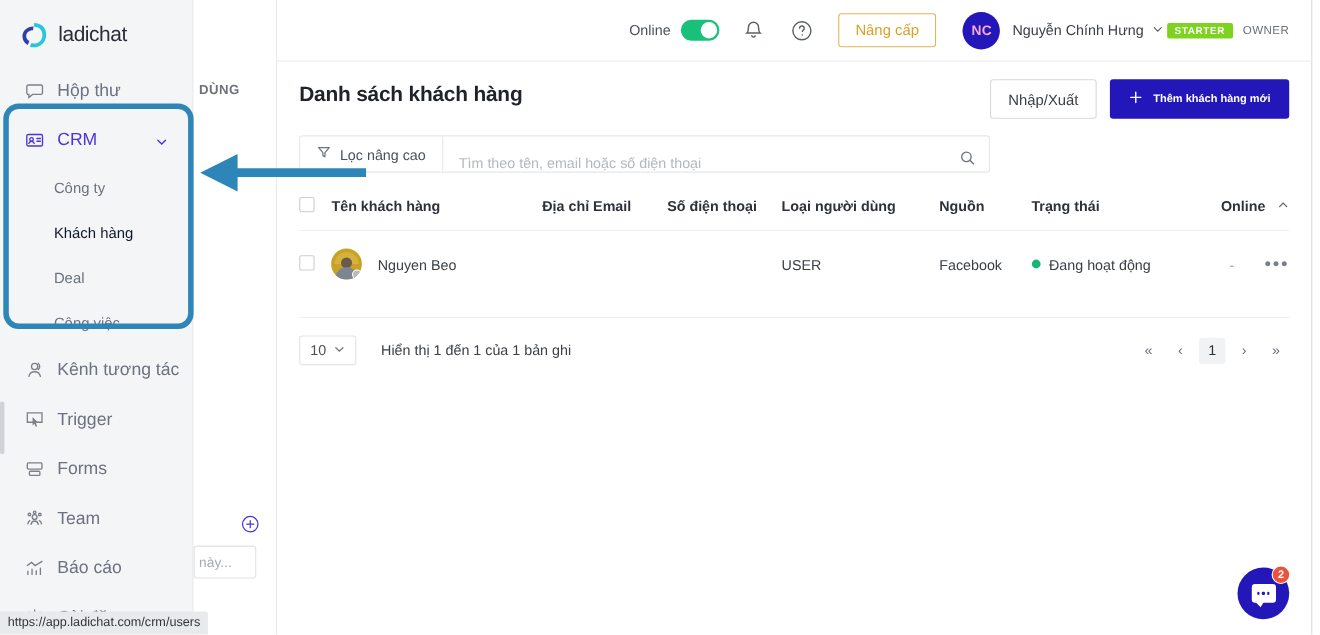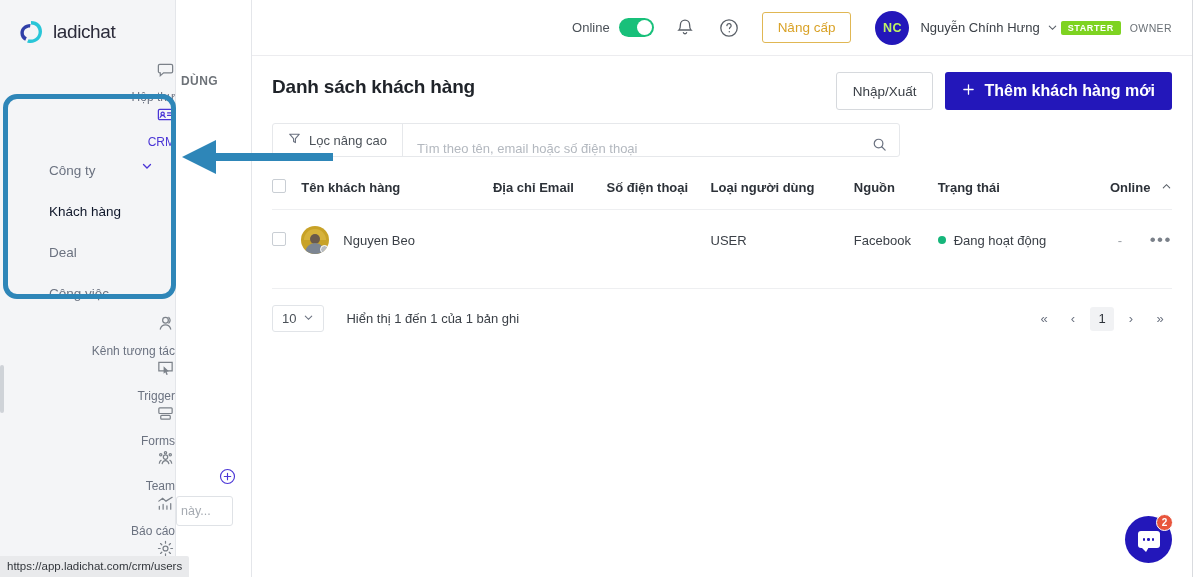--- a/index.html
+++ b/index.html
@@ -31,28 +31,27 @@
     height: 48px;
   }
   .logo-mark { width: 26px; height: 26px; flex: 0 0 26px; }
   .logo-text {
     font-size: 19px; font-weight: normal;
     letter-spacing: -0.4px;
     color: #2b2b3a;
   }
   .nav { margin-top: 12px; }
   .nav-item {
-    display: flex; align-items: flex-end;
+    display: flex; align-items: center;
     gap: 11px;
     height: 45px;
     padding-left: 22px;
-    font-size: 12px;
+    font-size: 16px;
     color: #6b7280;
     cursor: pointer;
-    flex-direction: column;
   }
   .nav-item .ico { width: 19px; height: 19px; flex: 0 0 19px; display:block; }
   .nav-item.active { color: #4a35d6; font-weight: 500; }
   .nav-sub {
     height: 41px;
     padding-left: 49px;
     display: flex; align-items: center;
     font-size: 13.5px;
     color: #6b7280;
     cursor: pointer;
@@ -127,21 +126,21 @@
     border: 1px solid #e0b754; color: #d9a227;
     background: #fff;
     font-size: 13.5px;
     padding: 7px 15px; border-radius: 3px;
     margin-right: 24px;
     cursor: pointer;
     white-space: nowrap;
   }
   .avatar-circle {
     width: 34px; height: 34px; border-radius: 50%;
-    background: #2317ba; color: #bef264;
+    background: #2317ba; color: #f9a8d4;
     font-size: 12.5px; font-weight: bold;
     display: flex; align-items: center; justify-content: center;
     margin-right: 11px;
     letter-spacing: 0.3px;
   }
   .user-block { display: flex; flex-direction: row; gap: 3px; }
   .user-name-row { display: flex; align-items: center; gap: 7px; }
   .user-name { font-size: 13px; color: #3b4047; white-space: nowrap; }
   .user-meta { display: flex; align-items: center; gap: 9px; }
   .plan-badge {
@@ -162,21 +161,21 @@
     display: flex; gap: 12px;
   }
   .btn-outline {
     border: 1px solid #d6d9dd; background: #fff;
     color: #3b4047; font-size: 13.5px;
     padding: 9px 16px; border-radius: 3px; cursor: pointer;
     white-space: nowrap;
   }
   .btn-primary {
     background: #2317ba; color: #fff; border: none;
-    font-size: 16px; font-weight: bold;
+    font-size: 10px; font-weight: bold;
     padding: 10px 17px; border-radius: 3px; cursor: pointer;
     display: flex; align-items: center; gap: 9px;
     white-space: nowrap;
   }
 
   .filter-row {
     display: flex; align-items: stretch;
     margin-top: 25px;
     border: 1px solid #e6e8eb;
     border-radius: 3px;

